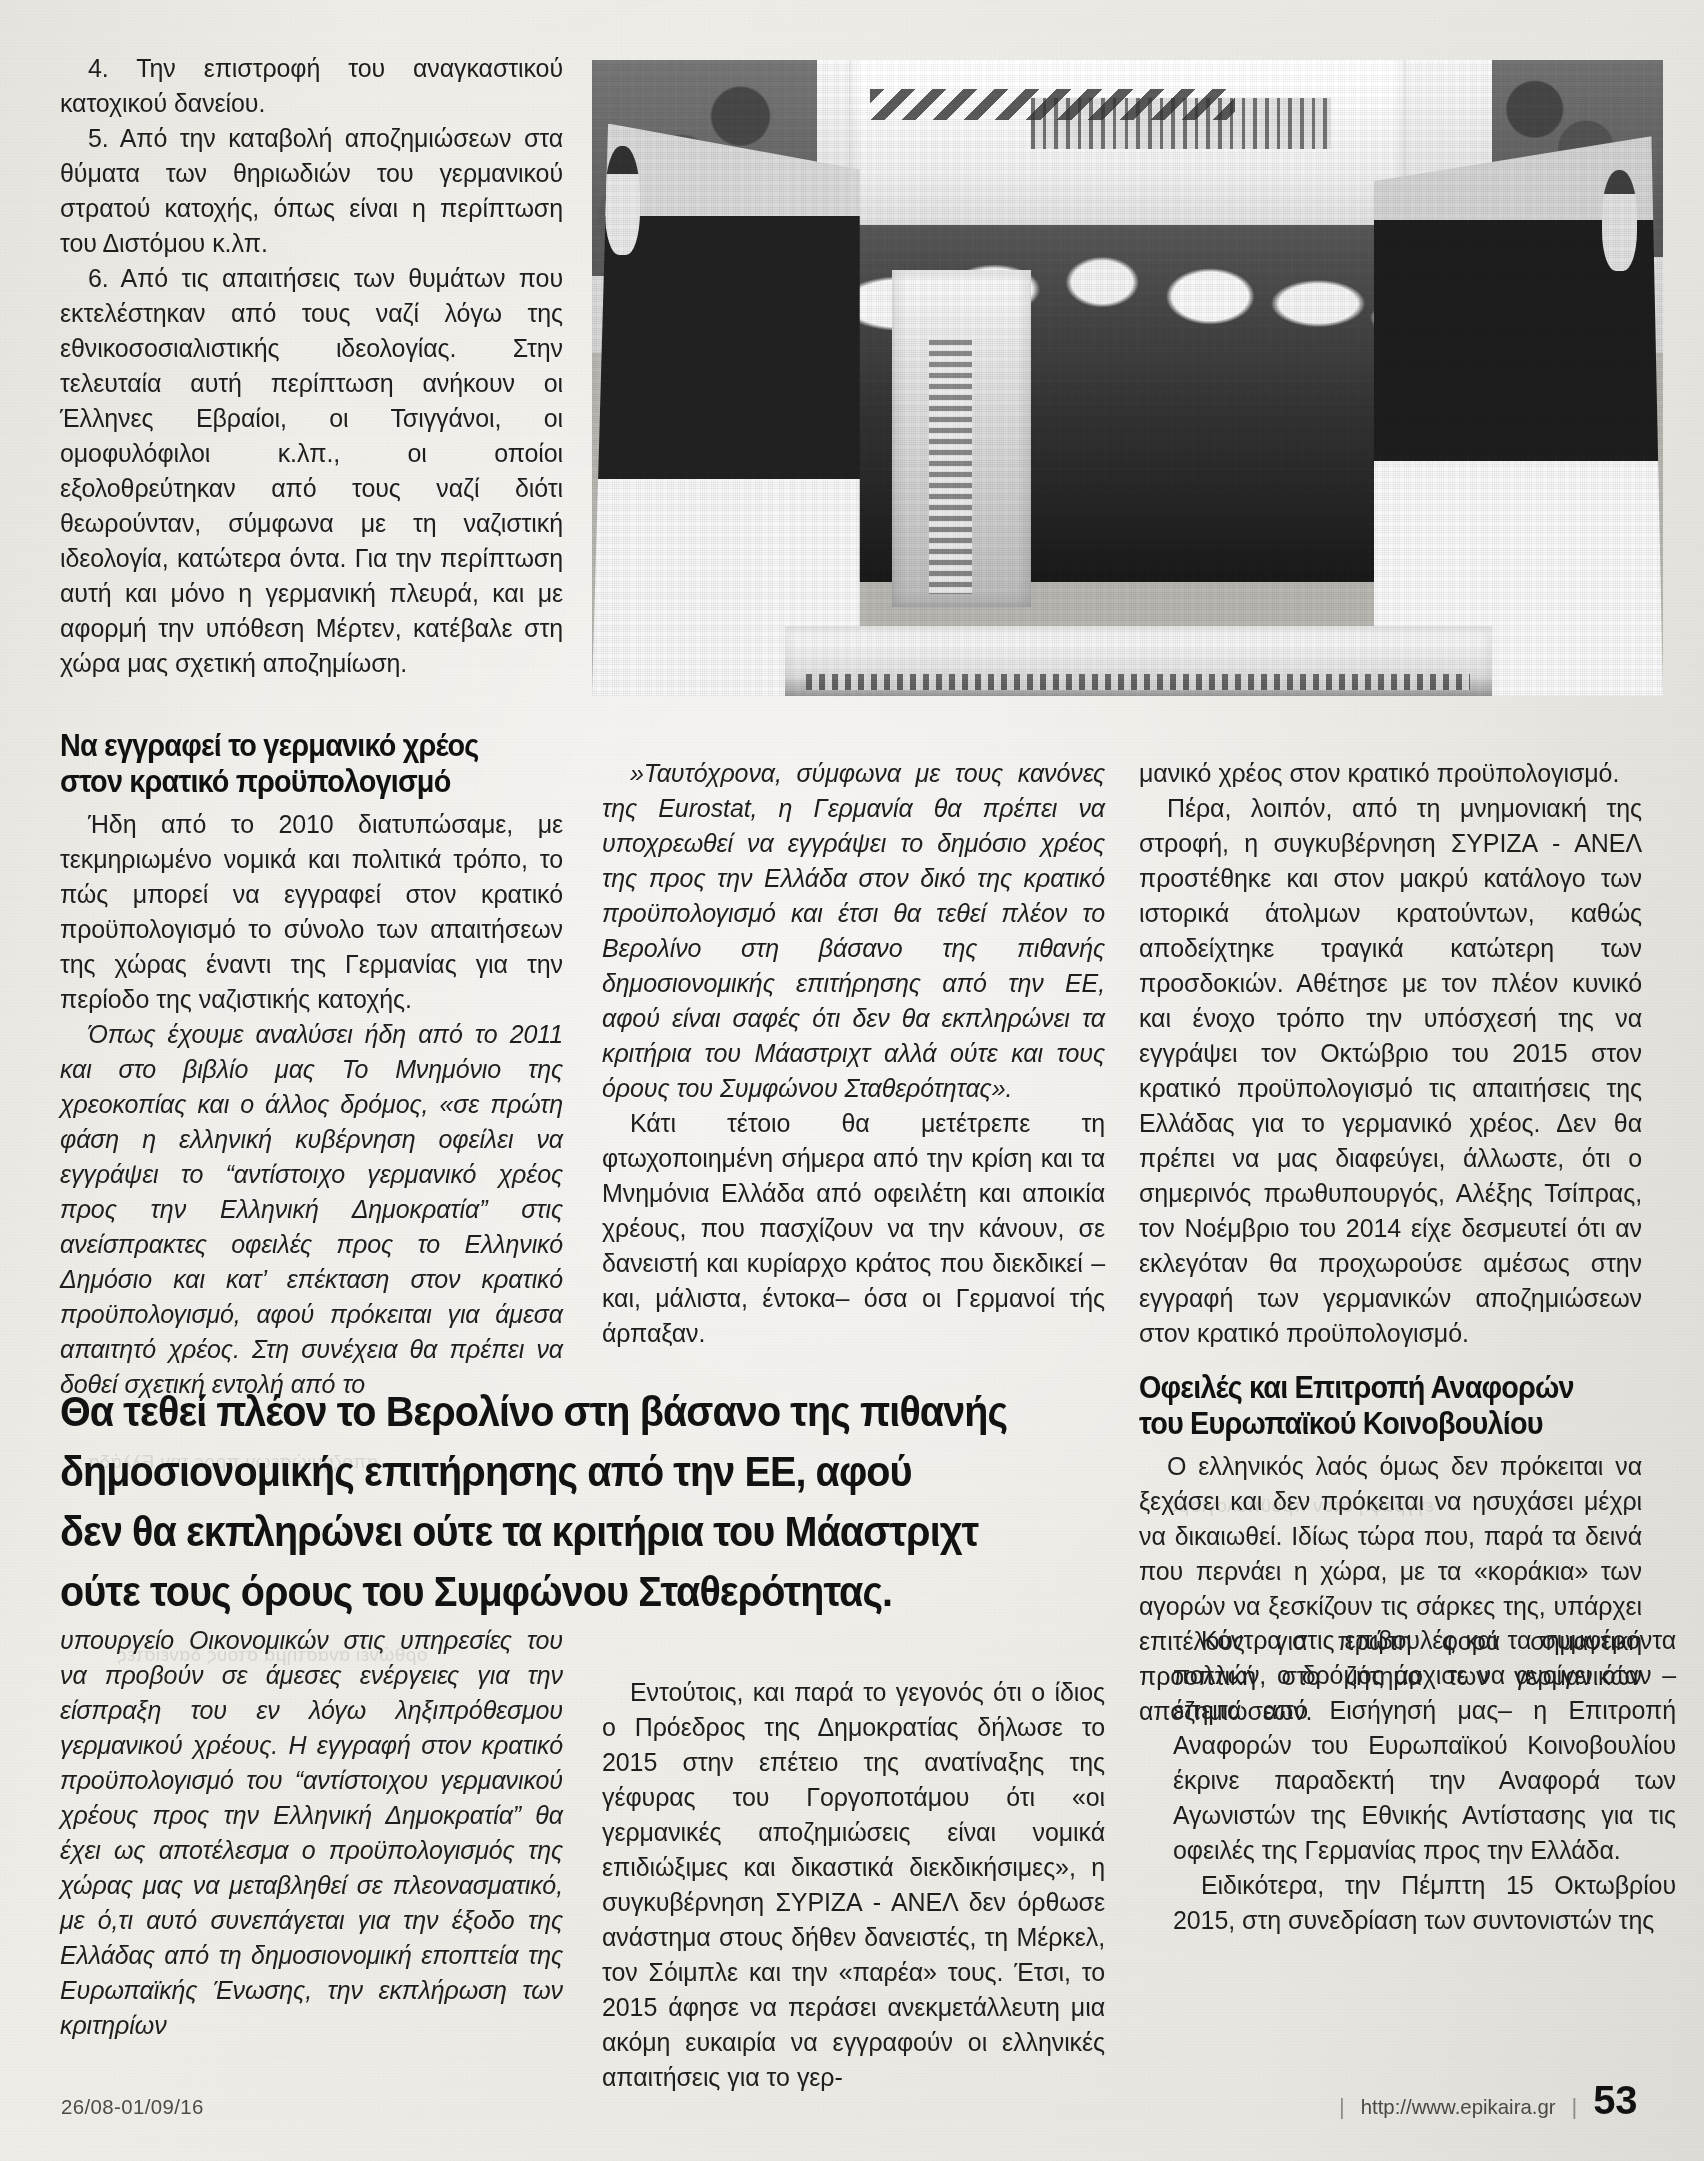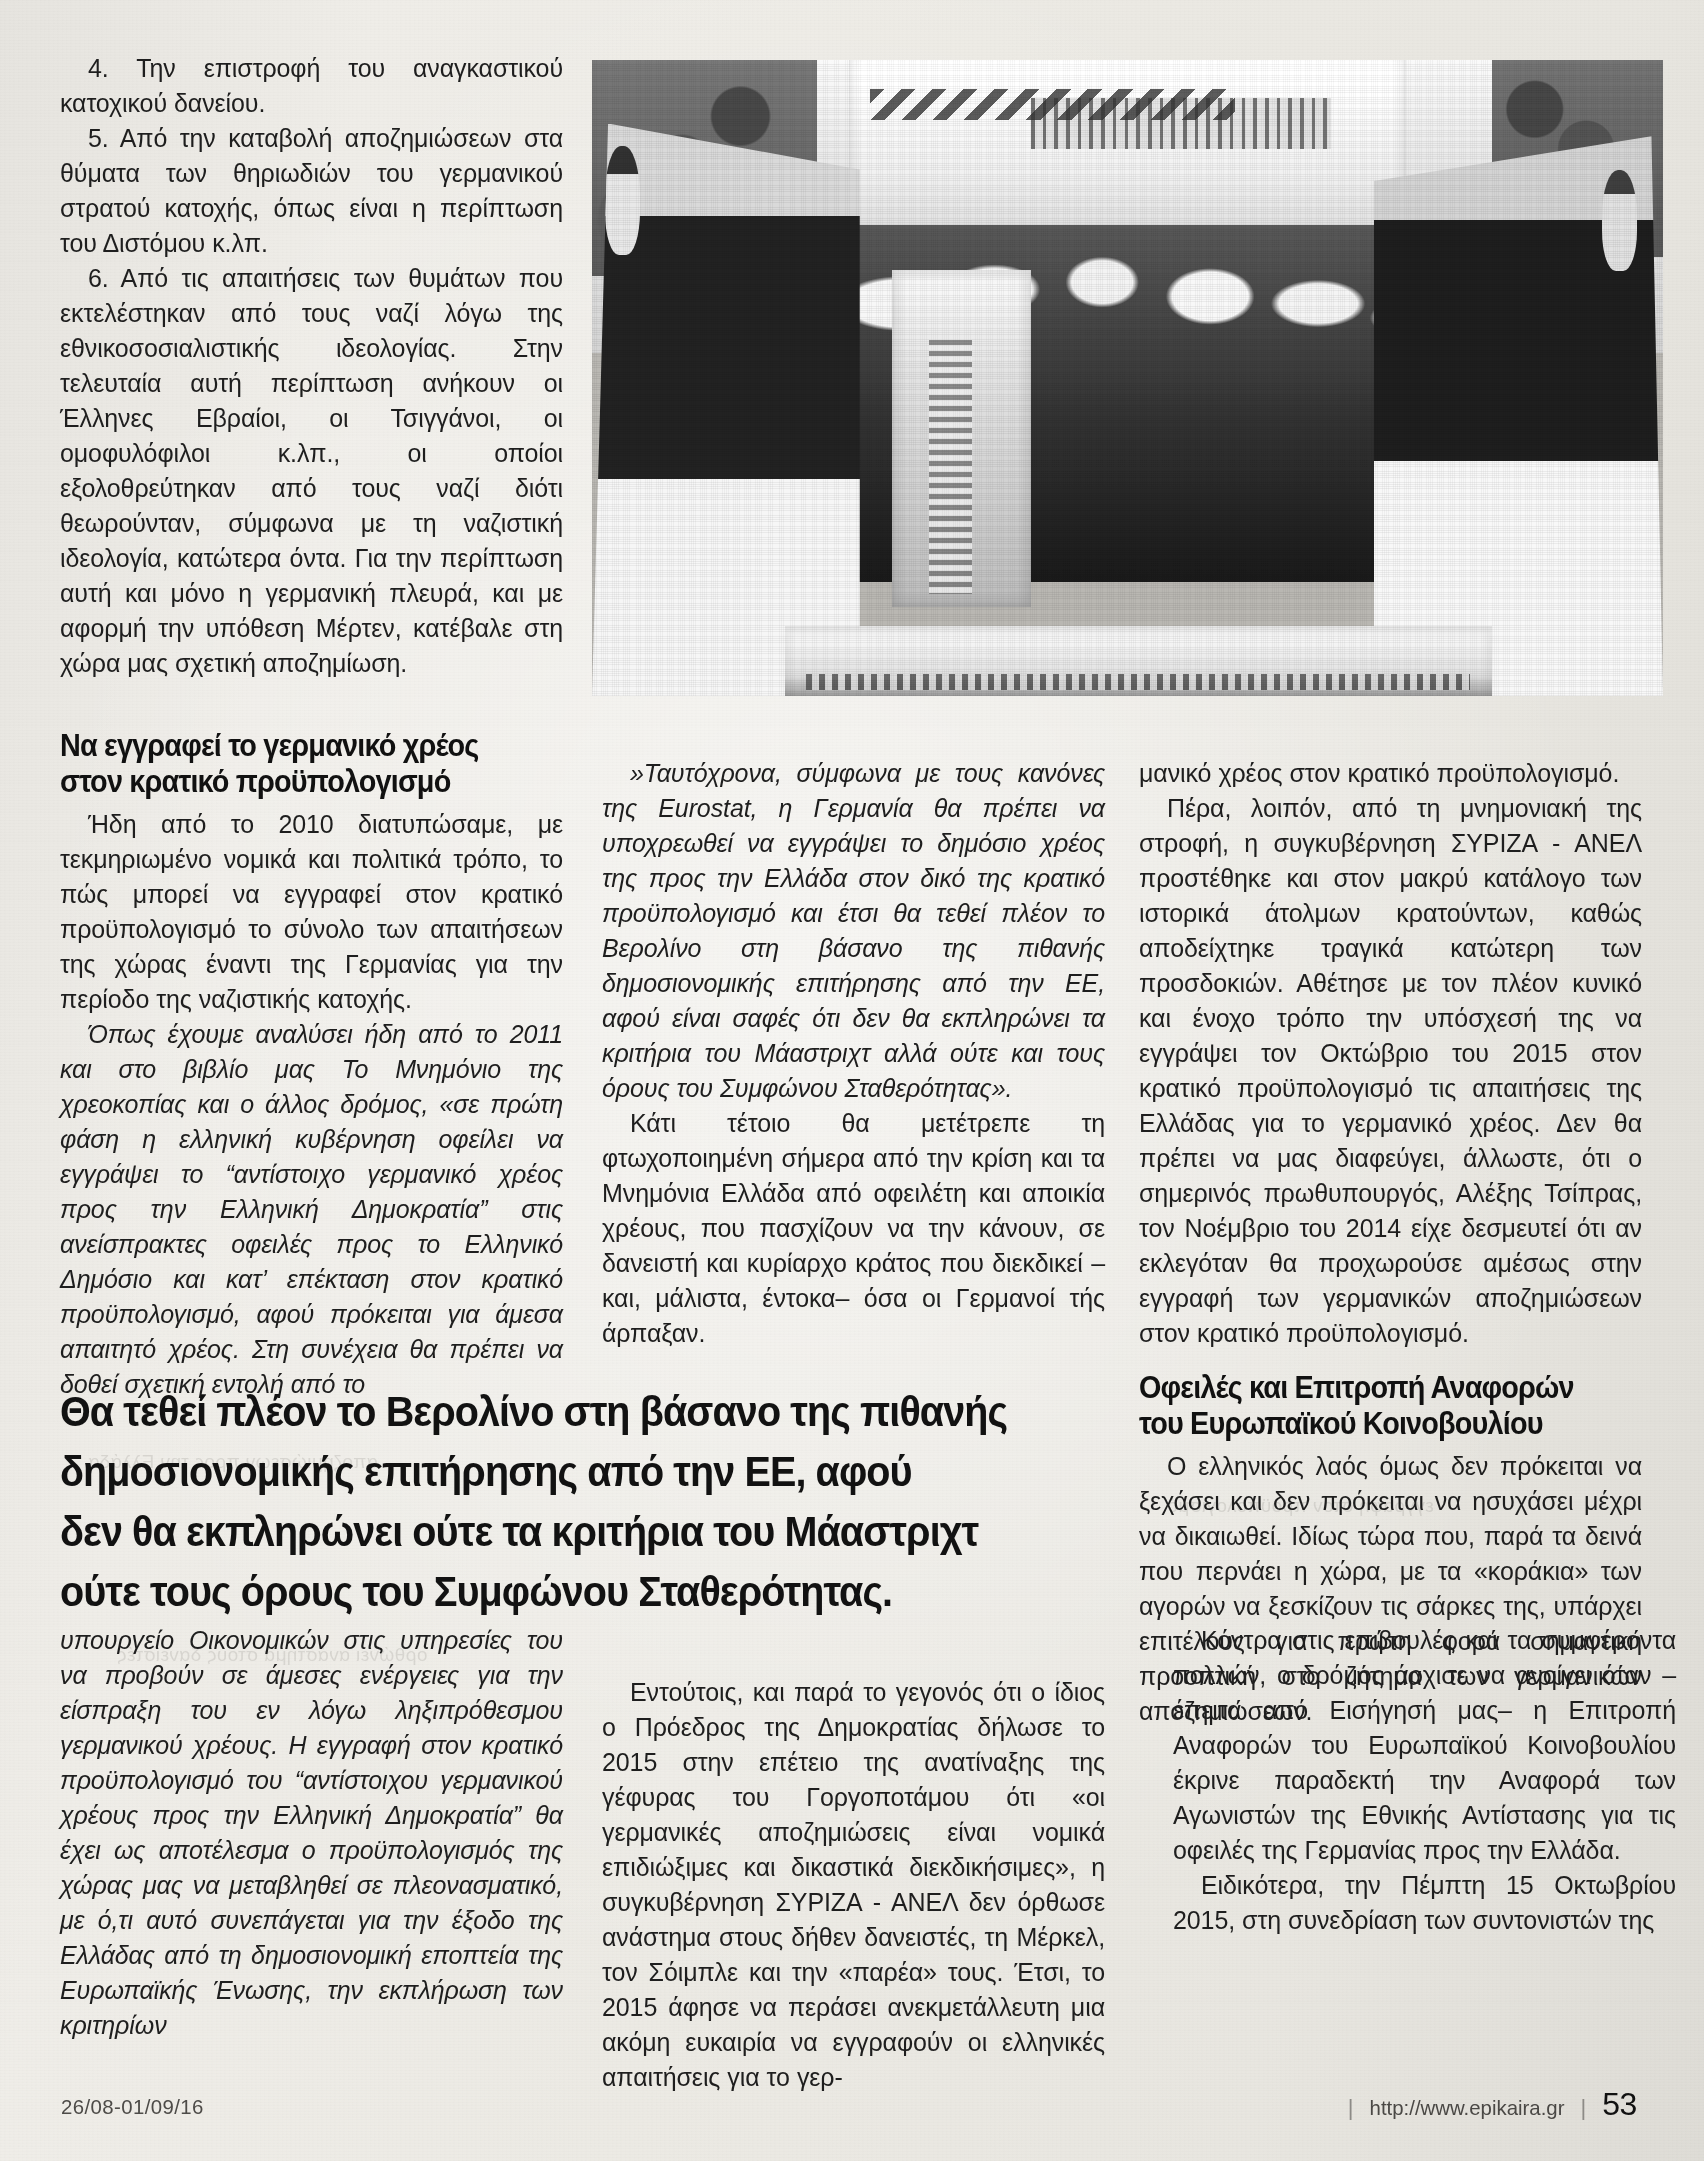--- a/index.html
+++ b/index.html
@@ -222,22 +222,22 @@
     right: 67px;
     bottom: 38px;
     display: flex;
     align-items: baseline;
     gap: 16px;
     color: #4a4845;
     font-size: 20.4px;
   }
   .footer-right .rule { color: #8d8b87; font-size: 22px; }
   .footer-right .pageno {
-    font-size: 32px;
-    font-weight: normal;
+    font-size: 40px;
+    font-weight: bold;
     color: #111;
     letter-spacing: -0.4px;
   }
 </style>
 </head>
 <body>
 
 <div class="page">
   <div class="paper-noise"></div>
 

